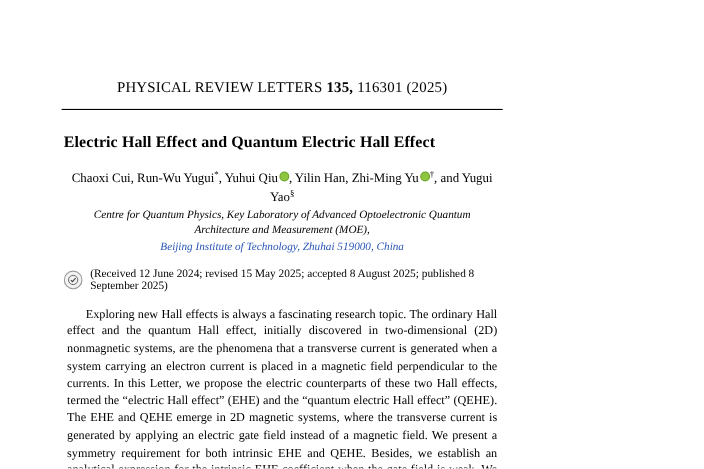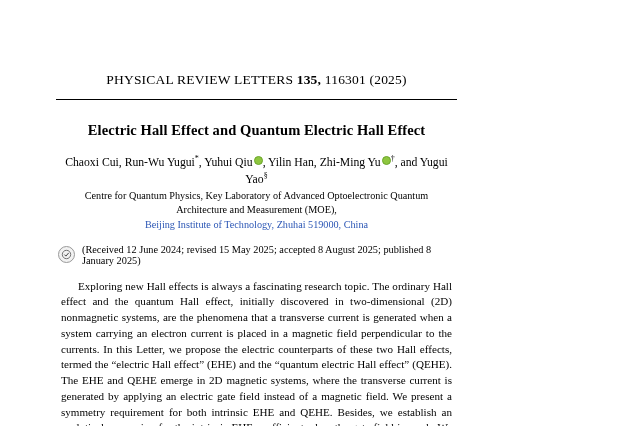--- a/index.html
+++ b/index.html
@@ -34,21 +34,21 @@
   .journal-header .vol {
     font-weight: bold;
   }
   .rule {
     border-top: 1px solid #000;
     margin-top: 11px;
     margin-left: -2px;
     margin-right: -2px;
   }
   .title {
-    text-align: center;
+    text-align: left;
     font-weight: bold;
     font-size: 14.5px;
     margin-top: 22px;
     letter-spacing: 0.1px;
   }
   .authors {
     text-align: center;
     font-size: 11.7px;
     margin-top: 15px;
     line-height: 1.35;
@@ -63,20 +63,21 @@
     height: 7px;
     border-radius: 50%;
     background: #8ec63f;
     border: 1.2px solid #6ba62a;
     vertical-align: 1px;
     margin-left: 1px;
   }
   .affil {
     text-align: center;
     font-size: 10.2px;
+    font-style: italic;
     line-height: 1.32;
     margin-top: 2px;
     padding: 0 4px;
   }
   .affil a, .link {
     color: #2b56b5;
     text-decoration: none;
   }
   .received-row {
     display: flex;
@@ -143,19 +144,19 @@
     <span class="link">Beijing Institute of Technology, Zhuhai 519000, China</span>
   </div>
 
   <div class="received-row">
     <span class="crossmark">
       <svg width="11" height="11" viewBox="0 0 11 11" aria-hidden="true">
         <circle cx="5.5" cy="5.5" r="4.2" fill="none" stroke="#666" stroke-width="0.9"></circle>
         <path d="M3.4 5.6 L4.9 7.1 L7.7 3.9" fill="none" stroke="#444" stroke-width="1"></path>
       </svg>
     </span>
-    <span class="received">(Received 12 June 2024; revised 15 May 2025; accepted 8 August 2025; published 8 January 2025)</span>
+    <span class="received">(Received 12 June 2024; revised 15 May 2025; accepted 8 August 2025; published 8 September 2025)</span>
   </div>
 
   <div class="abstract"><span class="indent"></span><span>Exploring new Hall effects is always a fascinating research topic. The ordinary Hall effect and the quantum Hall effect, initially discovered in two-dimensional (2D) nonmagnetic systems, are the phenomena that a transverse current is generated when a system carrying an electron current is placed in a magnetic field perpendicular to the currents. In this Letter, we propose the electric counterparts of these two Hall effects, termed the “electric Hall effect” (EHE) and the “quantum electric Hall effect” (QEHE). The EHE and QEHE emerge in 2D magnetic systems, where the transverse current is generated by applying an electric gate field instead of a magnetic field. We present a symmetry requirement for both intrinsic EHE and QEHE. Besides, we establish an analytical expression for the intrinsic EHE coefficient when the gate field is weak. We show that it is determined by two band geometric quantities: Berry curvature polarization and Berry curvature polarizability. Via first-principles calculations, we investigate the EHE in the monolayer Ca(FeN)₂, where significant EHE coefficient is observed around band crossings. Furthermore, we demonstrate that the QEHE can appear in the semiconductor monolayer BaMn₂S₃, of which the Hall conductivity exhibits steps that take on the quantized values 0 and ±1 in the unit of e²/h by varying the gate field within the experimentally achievable range. Because of the great tunability of the electric gate field, the EHE and QEHE proposed here can be easily controlled, and should have significant potential applications.</span></div>
 
   <div class="bottom-rule"></div>
 </div>
 
 </body></html>

